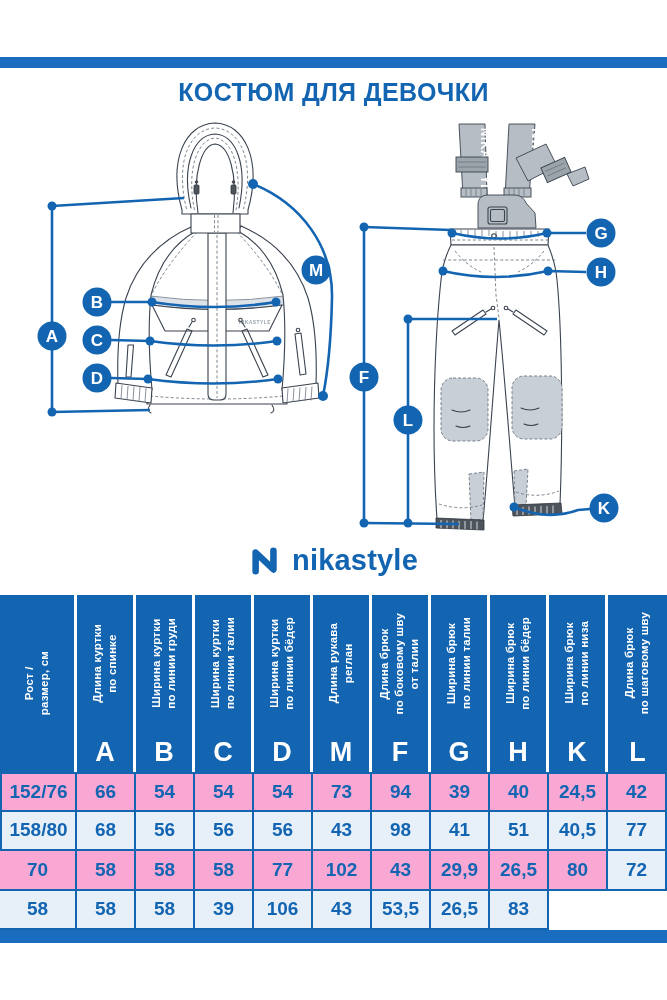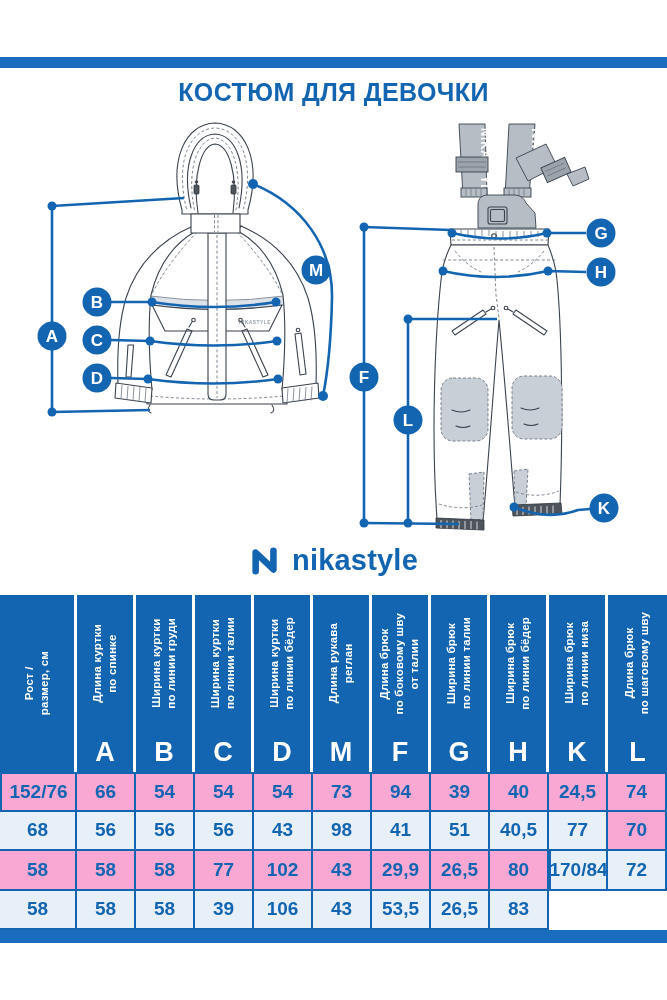--- a/index.html
+++ b/index.html
@@ -343,22 +343,23 @@
       <div class="cell c0 r0">152/76</div>
       <div class="cell r0">66</div>
       <div class="cell r0">54</div>
       <div class="cell r0">54</div>
       <div class="cell r0">54</div>
       <div class="cell r0">73</div>
       <div class="cell r0">94</div>
       <div class="cell r0">39</div>
       <div class="cell r0">40</div>
       <div class="cell r0">24,5</div>
-      <div class="cell r0">74</div>
-
+      <div class="cell r0">42</div>
+
+      <div class="cell c0 alt">158/80</div>
       <div class="cell alt">68</div>
       <div class="cell alt">56</div>
       <div class="cell alt">56</div>
       <div class="cell alt">56</div>
       <div class="cell alt">43</div>
       <div class="cell alt">98</div>
       <div class="cell alt">41</div>
       <div class="cell alt">51</div>
       <div class="cell alt">40,5</div>
       <div class="cell alt">77</div>
@@ -367,21 +368,20 @@
       <div class="cell">58</div>
       <div class="cell">58</div>
       <div class="cell">58</div>
       <div class="cell">77</div>
       <div class="cell">102</div>
       <div class="cell">43</div>
       <div class="cell">29,9</div>
       <div class="cell">26,5</div>
       <div class="cell">80</div>
 
-      <div class="cell c0 alt">170/84</div>
       <div class="cell alt">72</div>
       <div class="cell alt">58</div>
       <div class="cell alt">58</div>
       <div class="cell alt">58</div>
       <div class="cell alt">39</div>
       <div class="cell alt">106</div>
       <div class="cell alt">43</div>
       <div class="cell alt">53,5</div>
       <div class="cell alt">26,5</div>
       <div class="cell alt">83</div>

